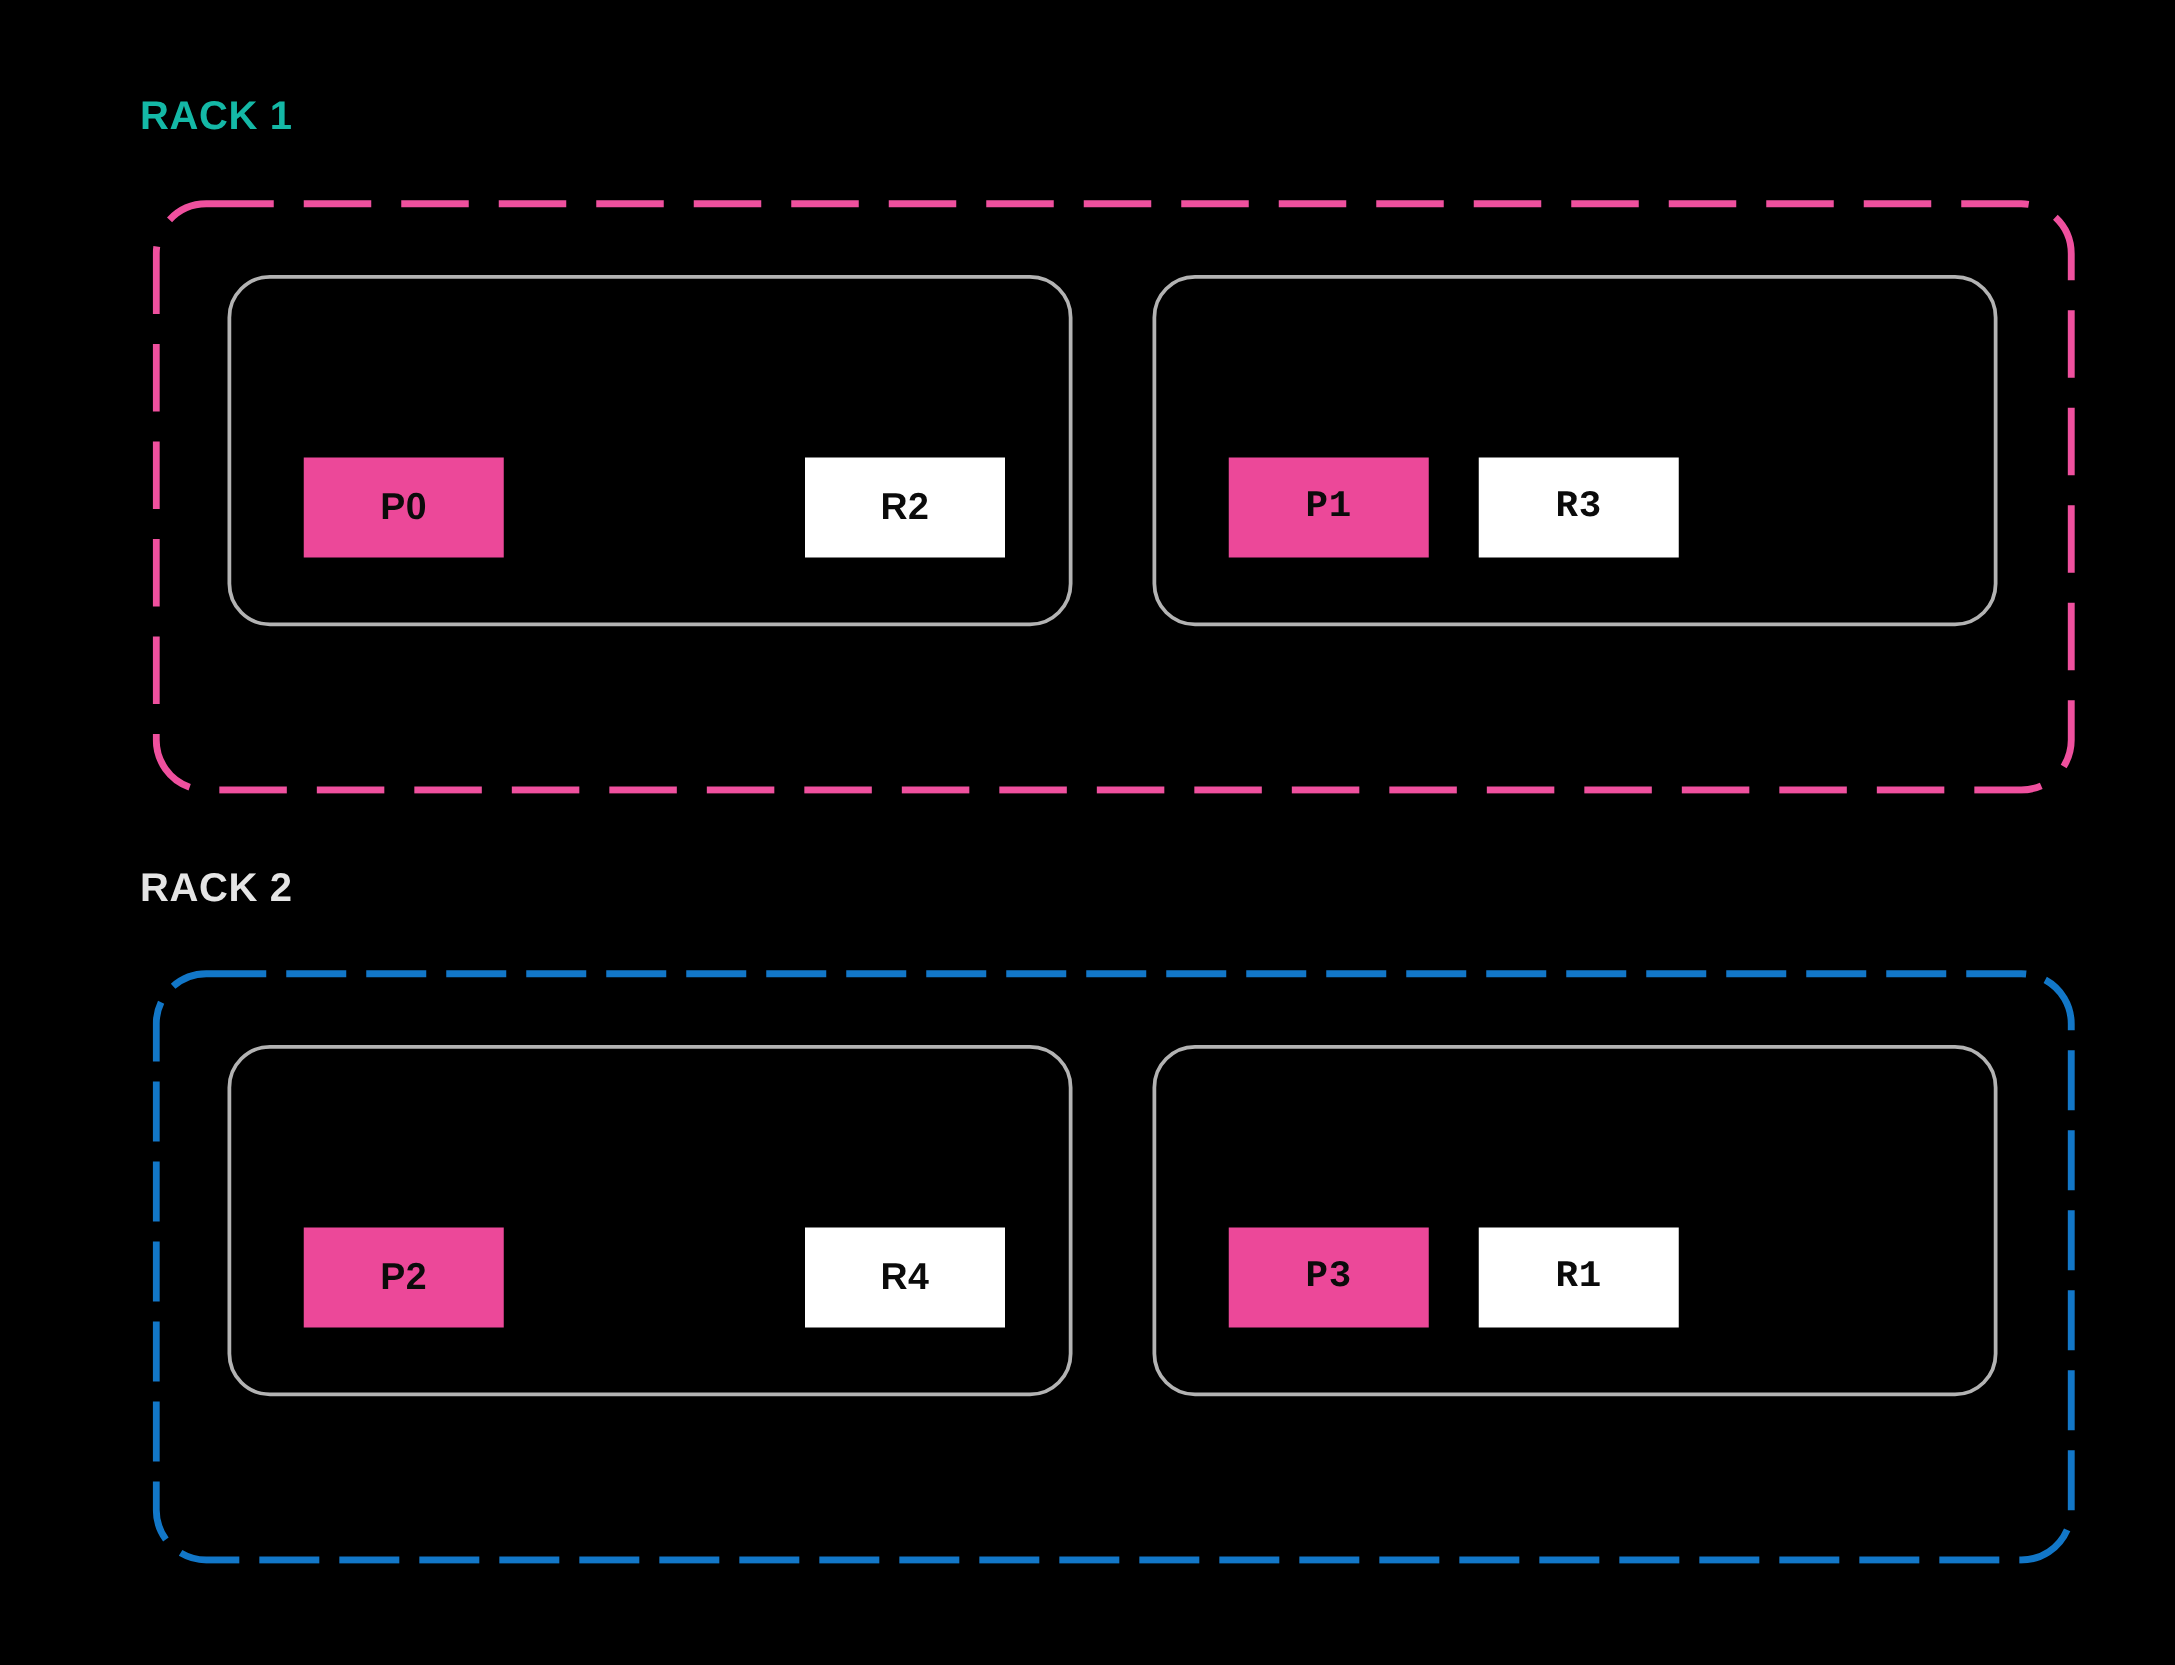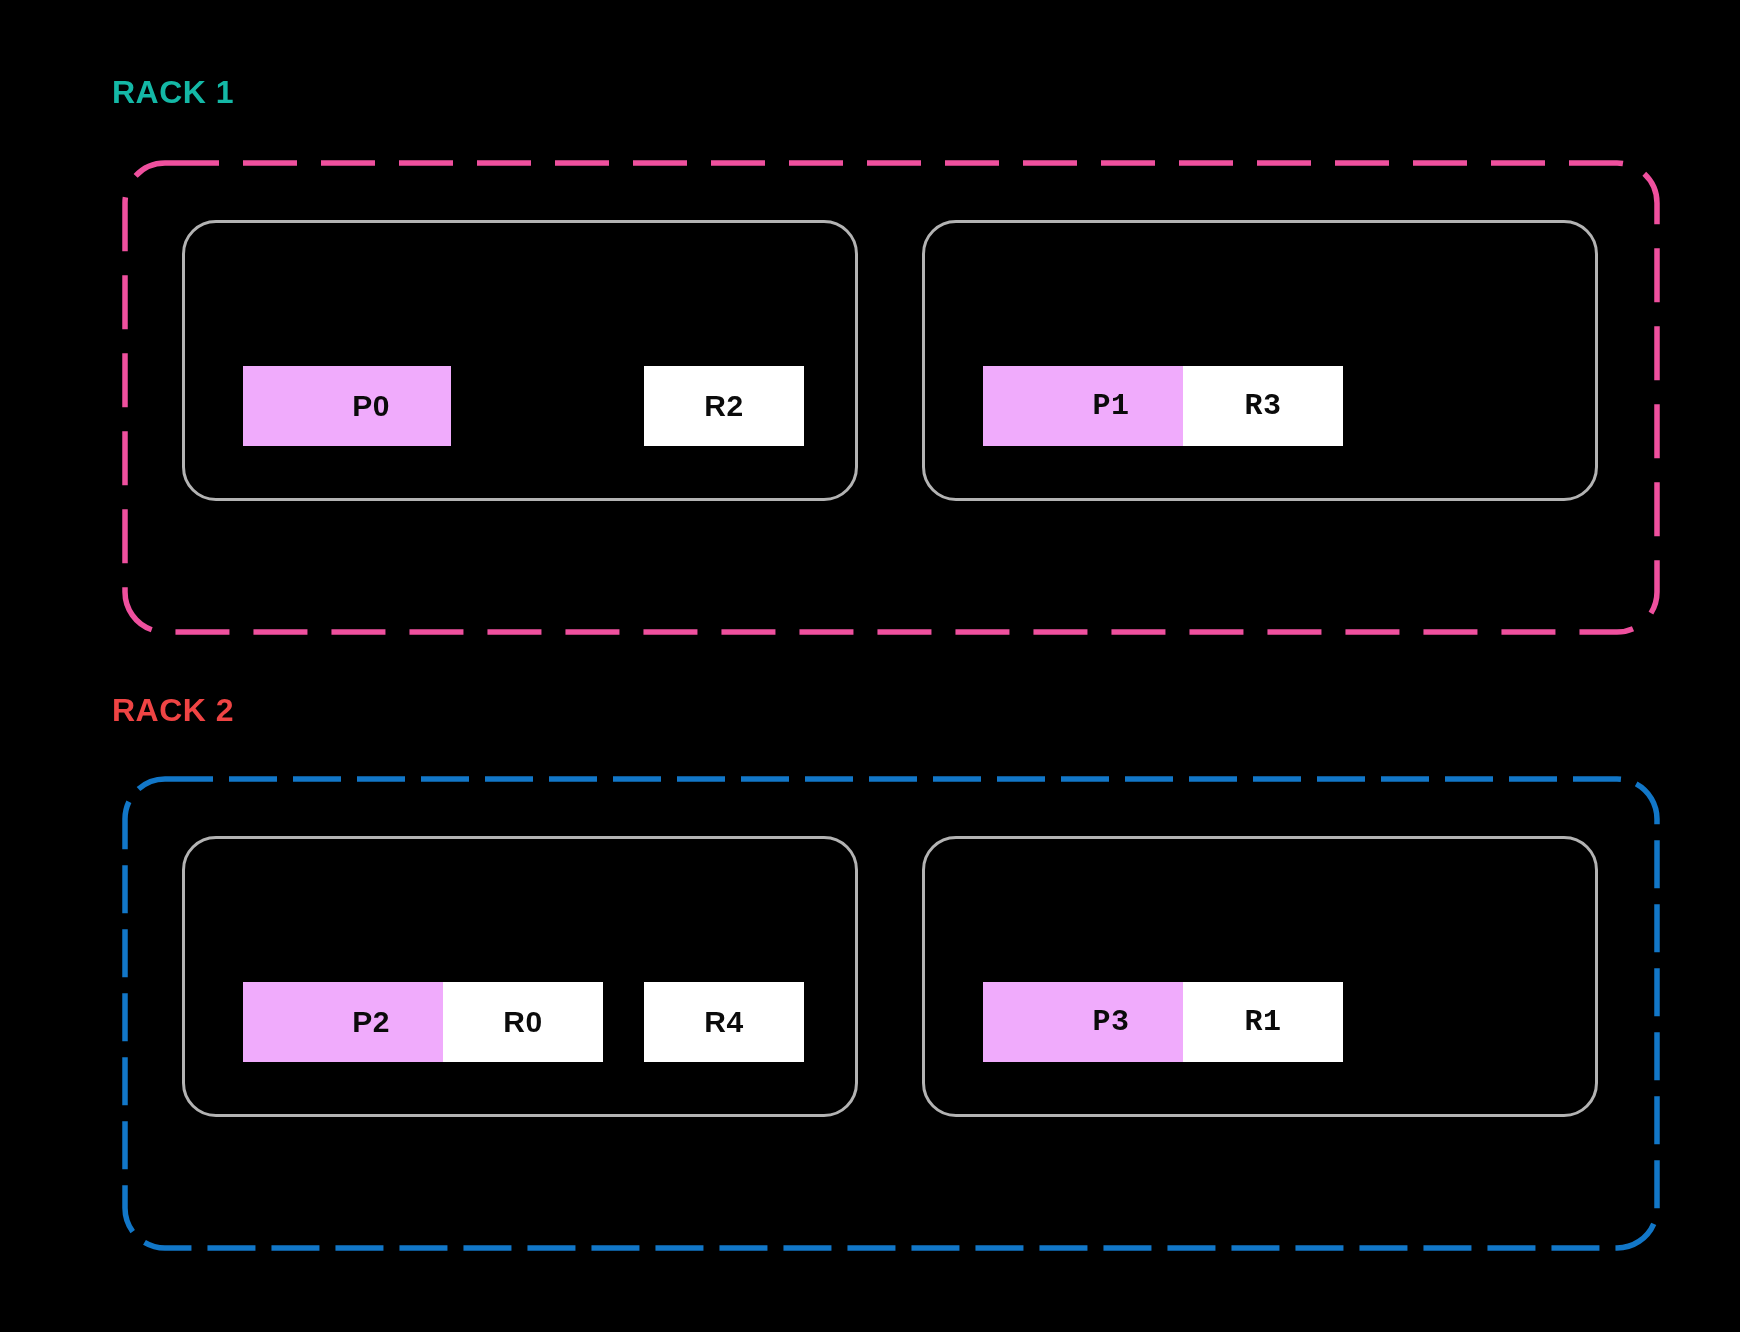--- a/index.html
+++ b/index.html
@@ -20,21 +20,21 @@
   }
   .rack-label {
     position: absolute;
     left: 112px;
     font-size: 32px;
     font-weight: 700;
     letter-spacing: 0.5px;
     white-space: nowrap;
   }
   .rack-label-1 { top: 74px;  color: #14b8a6; }
-  .rack-label-2 { top: 692px; color: #ef4444; }
+  .rack-label-2 { top: 692px; color: #e5e5e5; }
 
   .rack {
     position: absolute;
     left: 122px;
     width: 1538px;
     height: 475px;
   }
   .rack-1 { top: 160px; }
   .rack-2 { top: 776px; }
 
@@ -69,21 +69,21 @@
     justify-content: center;
     font-size: 30px;
     font-weight: 700;
     color: #0B0B0B;
     letter-spacing: 0.5px;
   }
   .s1 { left: 58px; }
   .s2 { left: 258px; }
   .s3 { left: 459px; }
 
-  .slot[data-type="primary"] { background: #f0abfc; padding-left: 48px; }
+  .slot[data-type="primary"] { background: #ec4899; }
   .slot[data-type="replica"] { background: #ffffff; }
 </style>
 </head>
 <body>
 
 <div class="canvas">
 
   <div class="rack-label rack-label-1">RACK 1</div>
 
   <div class="rack rack-1">
@@ -104,21 +104,20 @@
 
   <div class="rack-label rack-label-2">RACK 2</div>
 
   <div class="rack rack-2">
     <svg class="rack-border-svg" viewBox="0 0 1538 475">
       <rect x="3" y="3" width="1532" height="469" rx="40" ry="40" fill="none" stroke-width="5.5" stroke-dasharray="48 16" stroke="#1277C8"></rect>
     </svg>
 
     <div class="host host-a">
       <div class="slot s1" data-type="primary">P2</div>
-      <div class="slot s2" data-type="replica">R0</div>
       <div class="slot s3" data-type="replica">R4</div>
     </div>
 
     <div class="host host-b">
       <div class="slot s1" data-type="primary">P3</div>
       <div class="slot s2" data-type="replica">R1</div>
     </div>
   </div>
 
 </div>

